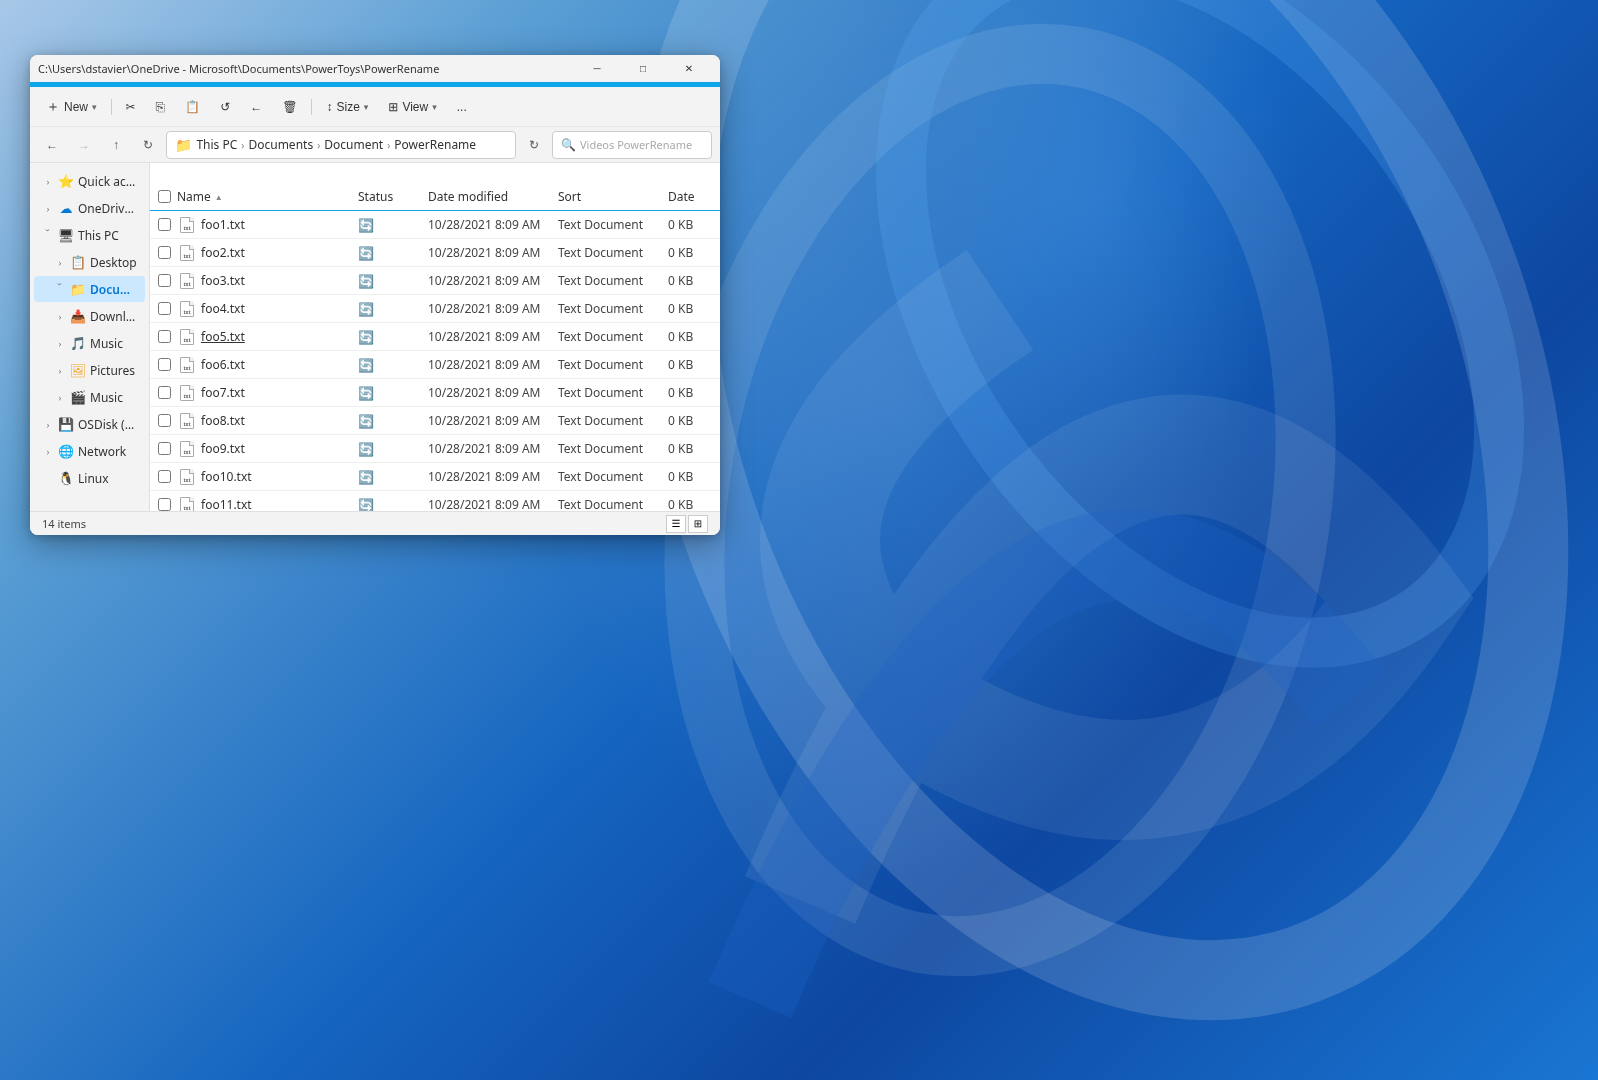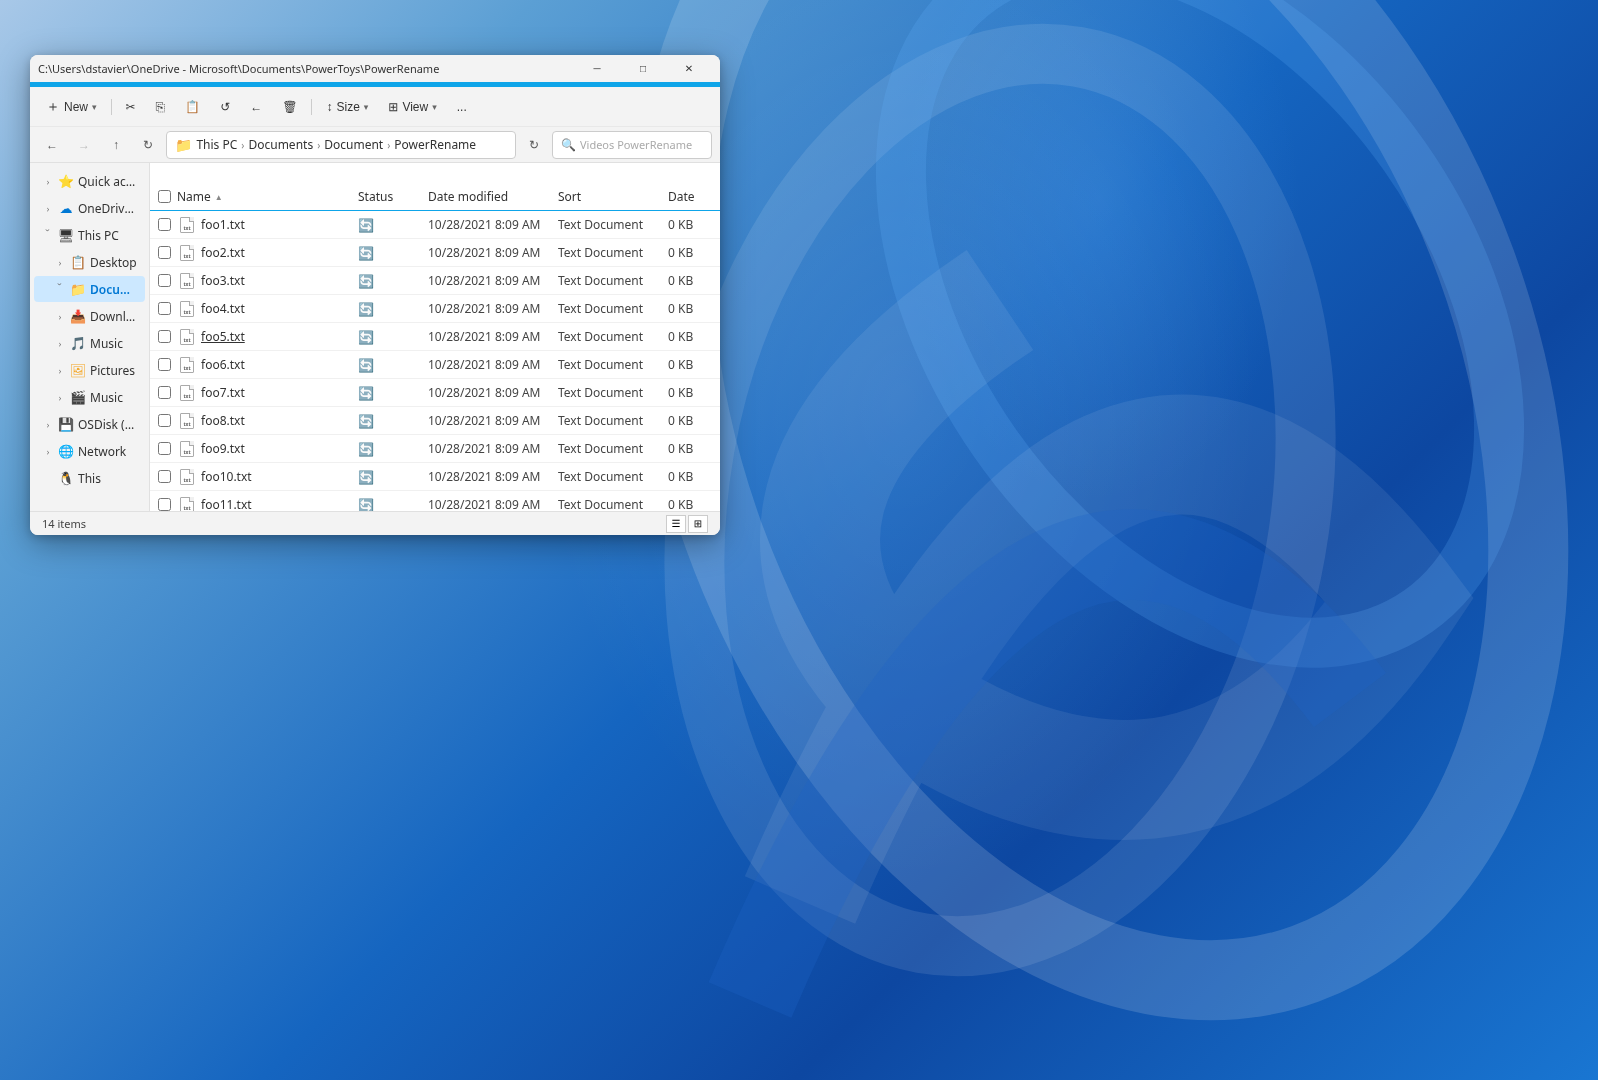--- a/index.html
+++ b/index.html
@@ -542,21 +542,21 @@
 
       <div class="sidebar-item">
         <span class="sidebar-expand">›</span>
         <span class="sidebar-icon">🌐</span>
         <span class="sidebar-label">Network</span>
       </div>
 
       <div class="sidebar-item">
         <span class="sidebar-expand" style="visibility:hidden;"></span>
         <span class="sidebar-icon">🐧</span>
-        <span class="sidebar-label">This</span>
+        <span class="sidebar-label">Linux</span>
       </div>
     </div>
 
     <div class="file-list-area">
 
       <div class="file-list-header">
         <div class="header-cell">
           <input type="checkbox" style="margin-right: 6px; width: 13px; height: 13px;">
           <span>Name</span>
           <span class="header-sort-icon">▲</span>

